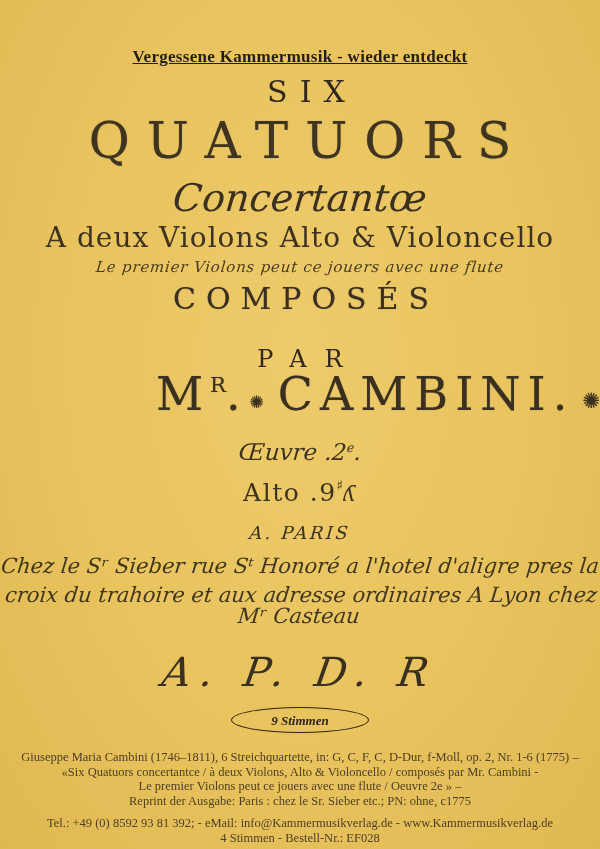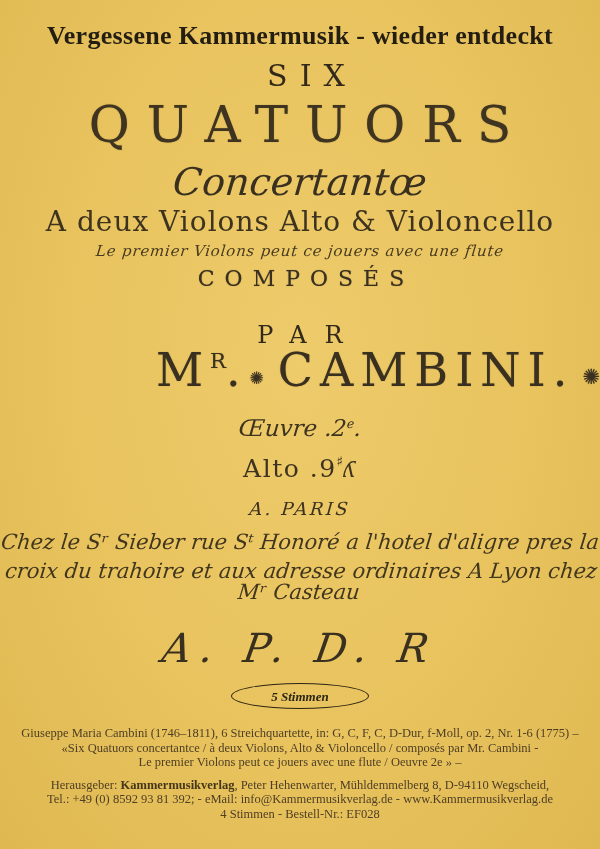--- a/index.html
+++ b/index.html
@@ -7,32 +7,32 @@
     width:600px;height:849px;overflow:hidden;
     font-family:"DejaVu Serif", serif;
   }
   .page{
     position:relative;width:600px;height:849px;text-align:center;
     background:radial-gradient(ellipse at 50% 42%, #eecb6b 0%, #e8c35e 55%, #dfb851 100%);
     color:#342b1a;
   }
   .page > div{line-height:1;}
   .banner{
-    padding-top:23px;font-family:"Liberation Serif", serif;font-weight:bold;
-    font-size:26px;color:#241e12;letter-spacing:0.3px;
+    padding-top:48px;font-family:"Liberation Serif", serif;font-weight:bold;
+    font-size:17px;color:#241e12;letter-spacing:0.3px;text-decoration:underline;
   }
   .six{margin-top:12px;font-size:30px;letter-spacing:12px;padding-left:24px;color:#33291a;}
   .quatuors{
     margin-top:9px;font-size:50px;letter-spacing:17px;padding-left:17px;
     color:#3e3420;text-shadow:0 0 1px rgba(80,64,36,.55);
   }
   .concertante{margin-top:13px;font-size:38px;font-style:italic;transform:skewX(-5deg);color:#3a3020;}
   .instrumentation{margin-top:7px;font-size:28px;letter-spacing:1px;color:#3d331f;}
   .flute-note{margin-top:8px;font-size:15px;font-style:italic;letter-spacing:0.8px;transform:skewX(-6deg);color:#46391f;}
-  .composes{margin-top:9px;font-size:22px;letter-spacing:10px;padding-left:12px;color:#3a3020;text-shadow:0 0 1px rgba(80,64,36,.5);}
+  .composes{margin-top:9px;font-size:30px;letter-spacing:10px;padding-left:12px;color:#3a3020;text-shadow:0 0 1px rgba(80,64,36,.5);}
   .par{margin-top:33px;font-size:24px;letter-spacing:18px;padding-left:18px;color:#33291a;}
   .composer{
     font-size:46px;letter-spacing:7px;color:#3a3020;
     text-shadow:0 0 1px rgba(80,64,36,.55);
     text-align:right;
   }
   .composer sup{font-size:46%;vertical-align:18px;letter-spacing:normal;}
   .orn{font-family:"DejaVu Sans", sans-serif;letter-spacing:normal;}
   .orn-sm{font-size:17px;vertical-align:2px;margin:0 14px 0 2px;}
   .orn-lg{font-size:21px;vertical-align:2px;margin-left:8px;}
@@ -94,30 +94,28 @@
   </div>
 
   <div class="city">A. PARIS</div>
 
   <div class="addr addr1">Chez le Sʳ Sieber rue Sᵗ Honoré a l'hotel d'aligre pres la</div>
   <div class="addr addr2">croix du trahoire et aux adresse ordinaires A Lyon chez Mʳ Casteau</div>
 
   <div class="privilege">A. P. D. R</div>
 
   <div class="badge">
-    <span>5 Stimmen</span>
+    <span>9 Stimmen</span>
   </div>
 
   <div class="foot f1">
     <div class="fl">Giuseppe Maria Cambini (1746–1811), 6 Streichquartette, in: G, C, F, C, D-Dur, f-Moll, op. 2, Nr. 1-6 (1775) –</div>
     <div class="fl">«Six Quatuors concertantce / à deux Violons, Alto &amp; Violoncello / composés par Mr. Cambini -</div>
     <div class="fl">Le premier Violons peut ce jouers avec une flute / Oeuvre 2e » –</div>
+    <div class="fl">Reprint der Ausgabe:  Paris : chez le Sr. Sieber etc.; PN: ohne, c1775</div>
   </div>
 
   <div class="foot f2">
-    <div class="fl">
-      <span>Herausgeber: </span><b>Kammermusikverlag</b><span>, Peter Hehenwarter, Mühldemmelberg 8, D-94110 Wegscheid,</span>
-    </div>
     <div class="fl">Tel.: +49 (0) 8592 93 81 392; - eMail: info@Kammermusikverlag.de - www.Kammermusikverlag.de</div>
     <div class="fl">4 Stimmen - Bestell-Nr.: EF028</div>
   </div>
 
 </div>
 
 </body></html>

